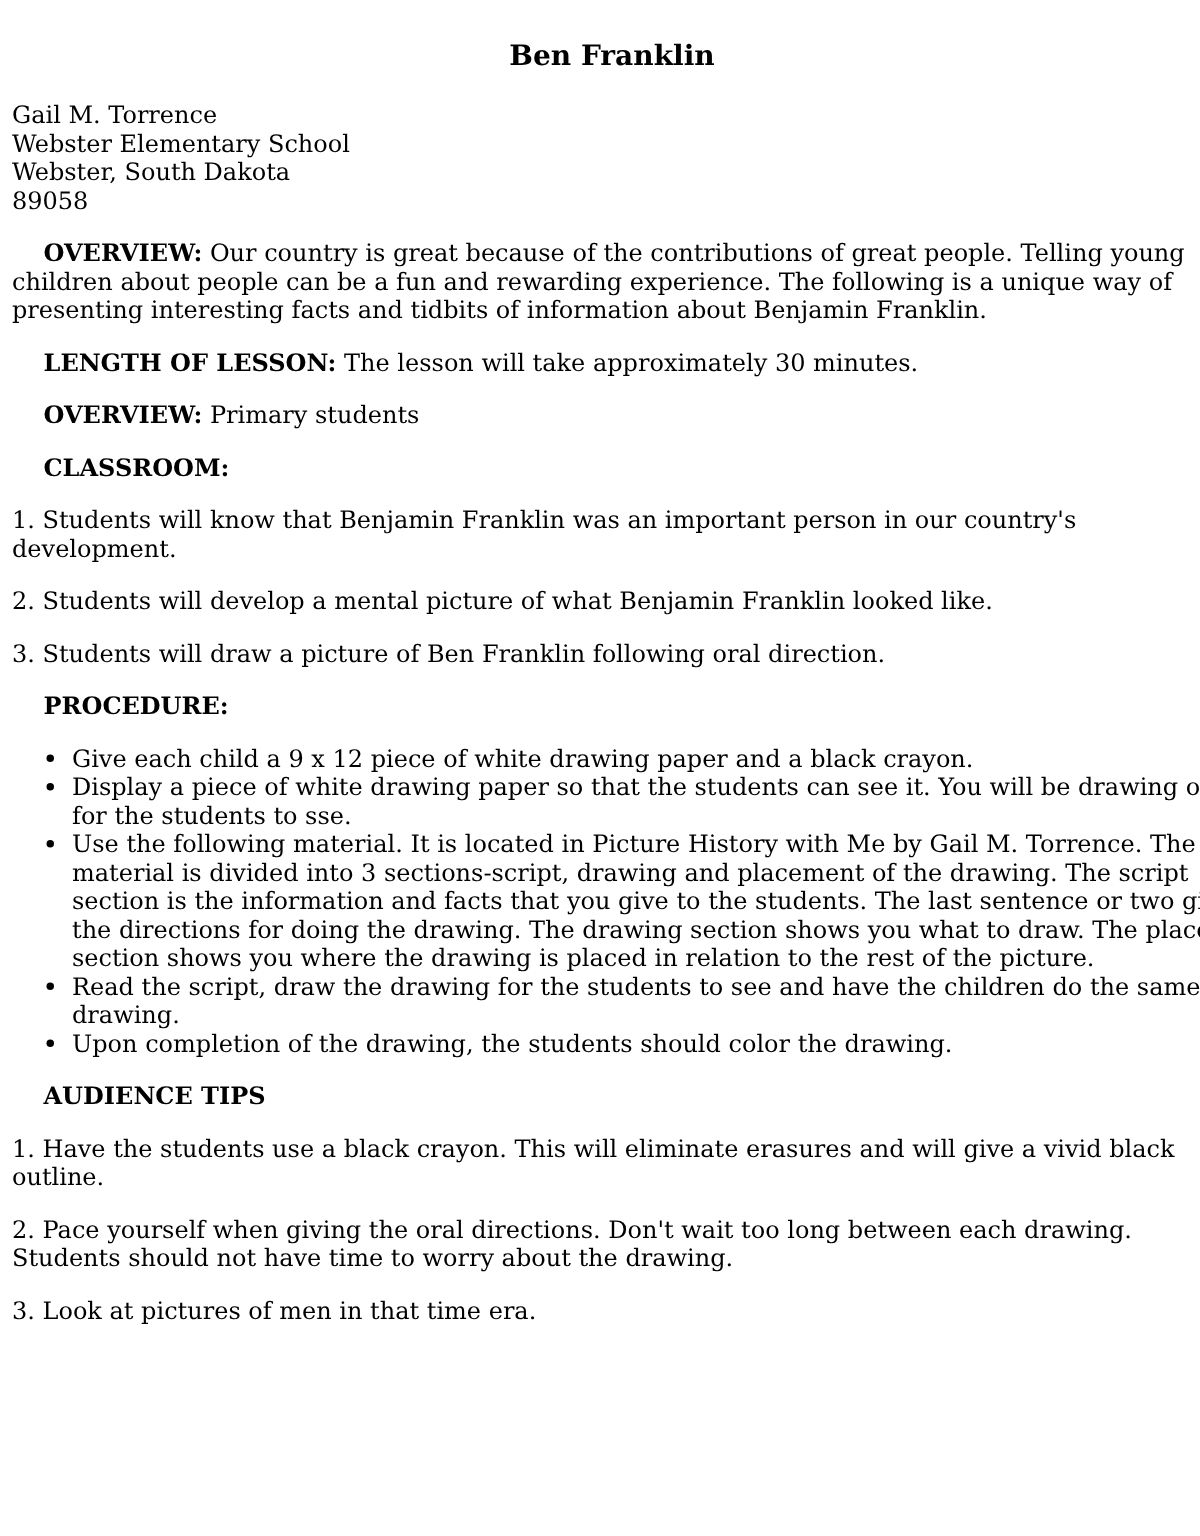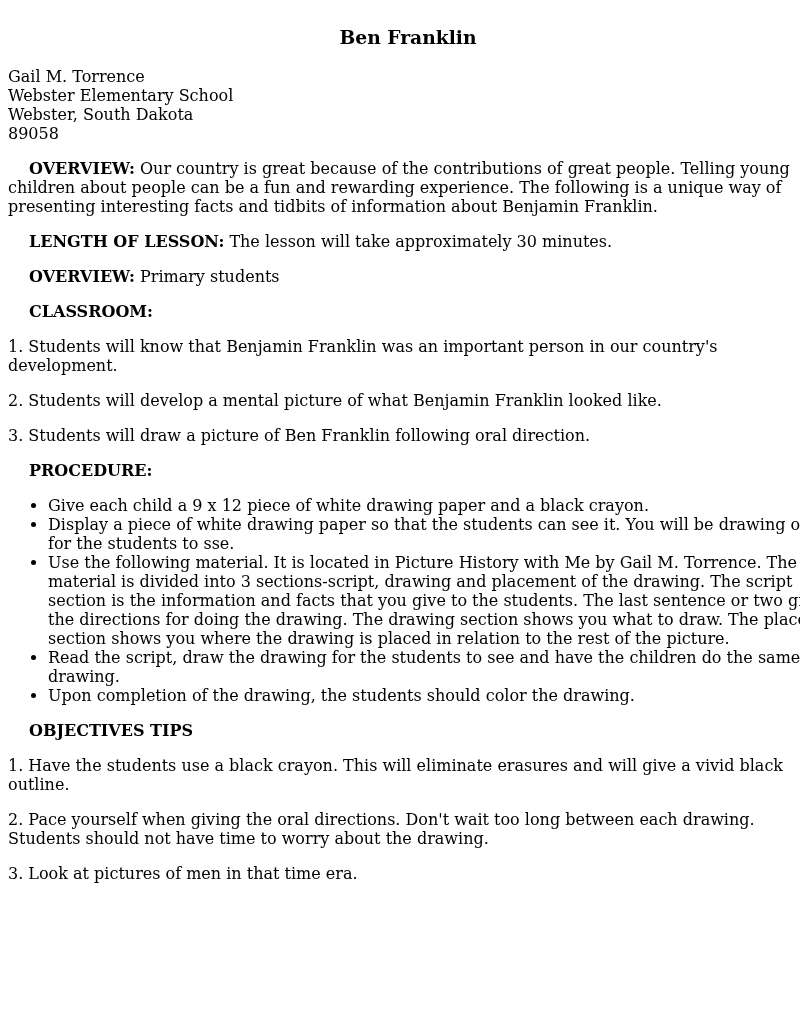--- a/index.html
+++ b/index.html
@@ -81,21 +81,21 @@
     <li>Use the following material. It is located in Picture History with Me by Gail M. Torrence. The
 material is divided into 3 sections-script, drawing and placement of the drawing. The script
 section is the information and facts that you give to the students. The last sentence or two gives
 the directions for doing the drawing. The drawing section shows you what to draw. The placement
 section shows you where the drawing is placed in relation to the rest of the picture.</li>
     <li>Read the script, draw the drawing for the students to see and have the children do the same
 drawing.</li>
     <li>Upon completion of the drawing, the students should color the drawing.</li>
   </ul>
 
-  <p class="block"><b>OBJECTIVES TIPS</b></p>
+  <p class="block"><b>AUDIENCE TIPS</b></p>
 
   <p class="block">1. Have the students use a black crayon. This will eliminate erasures and will give a vivid black
 outline.</p>
   <p class="block">2. Pace yourself when giving the oral directions. Don't wait too long between each drawing.
 Students should not have time to worry about the drawing.</p>
   <p class="block">3. Look at pictures of men in that time era.</p>
 
 </div>
 
 </body></html>

